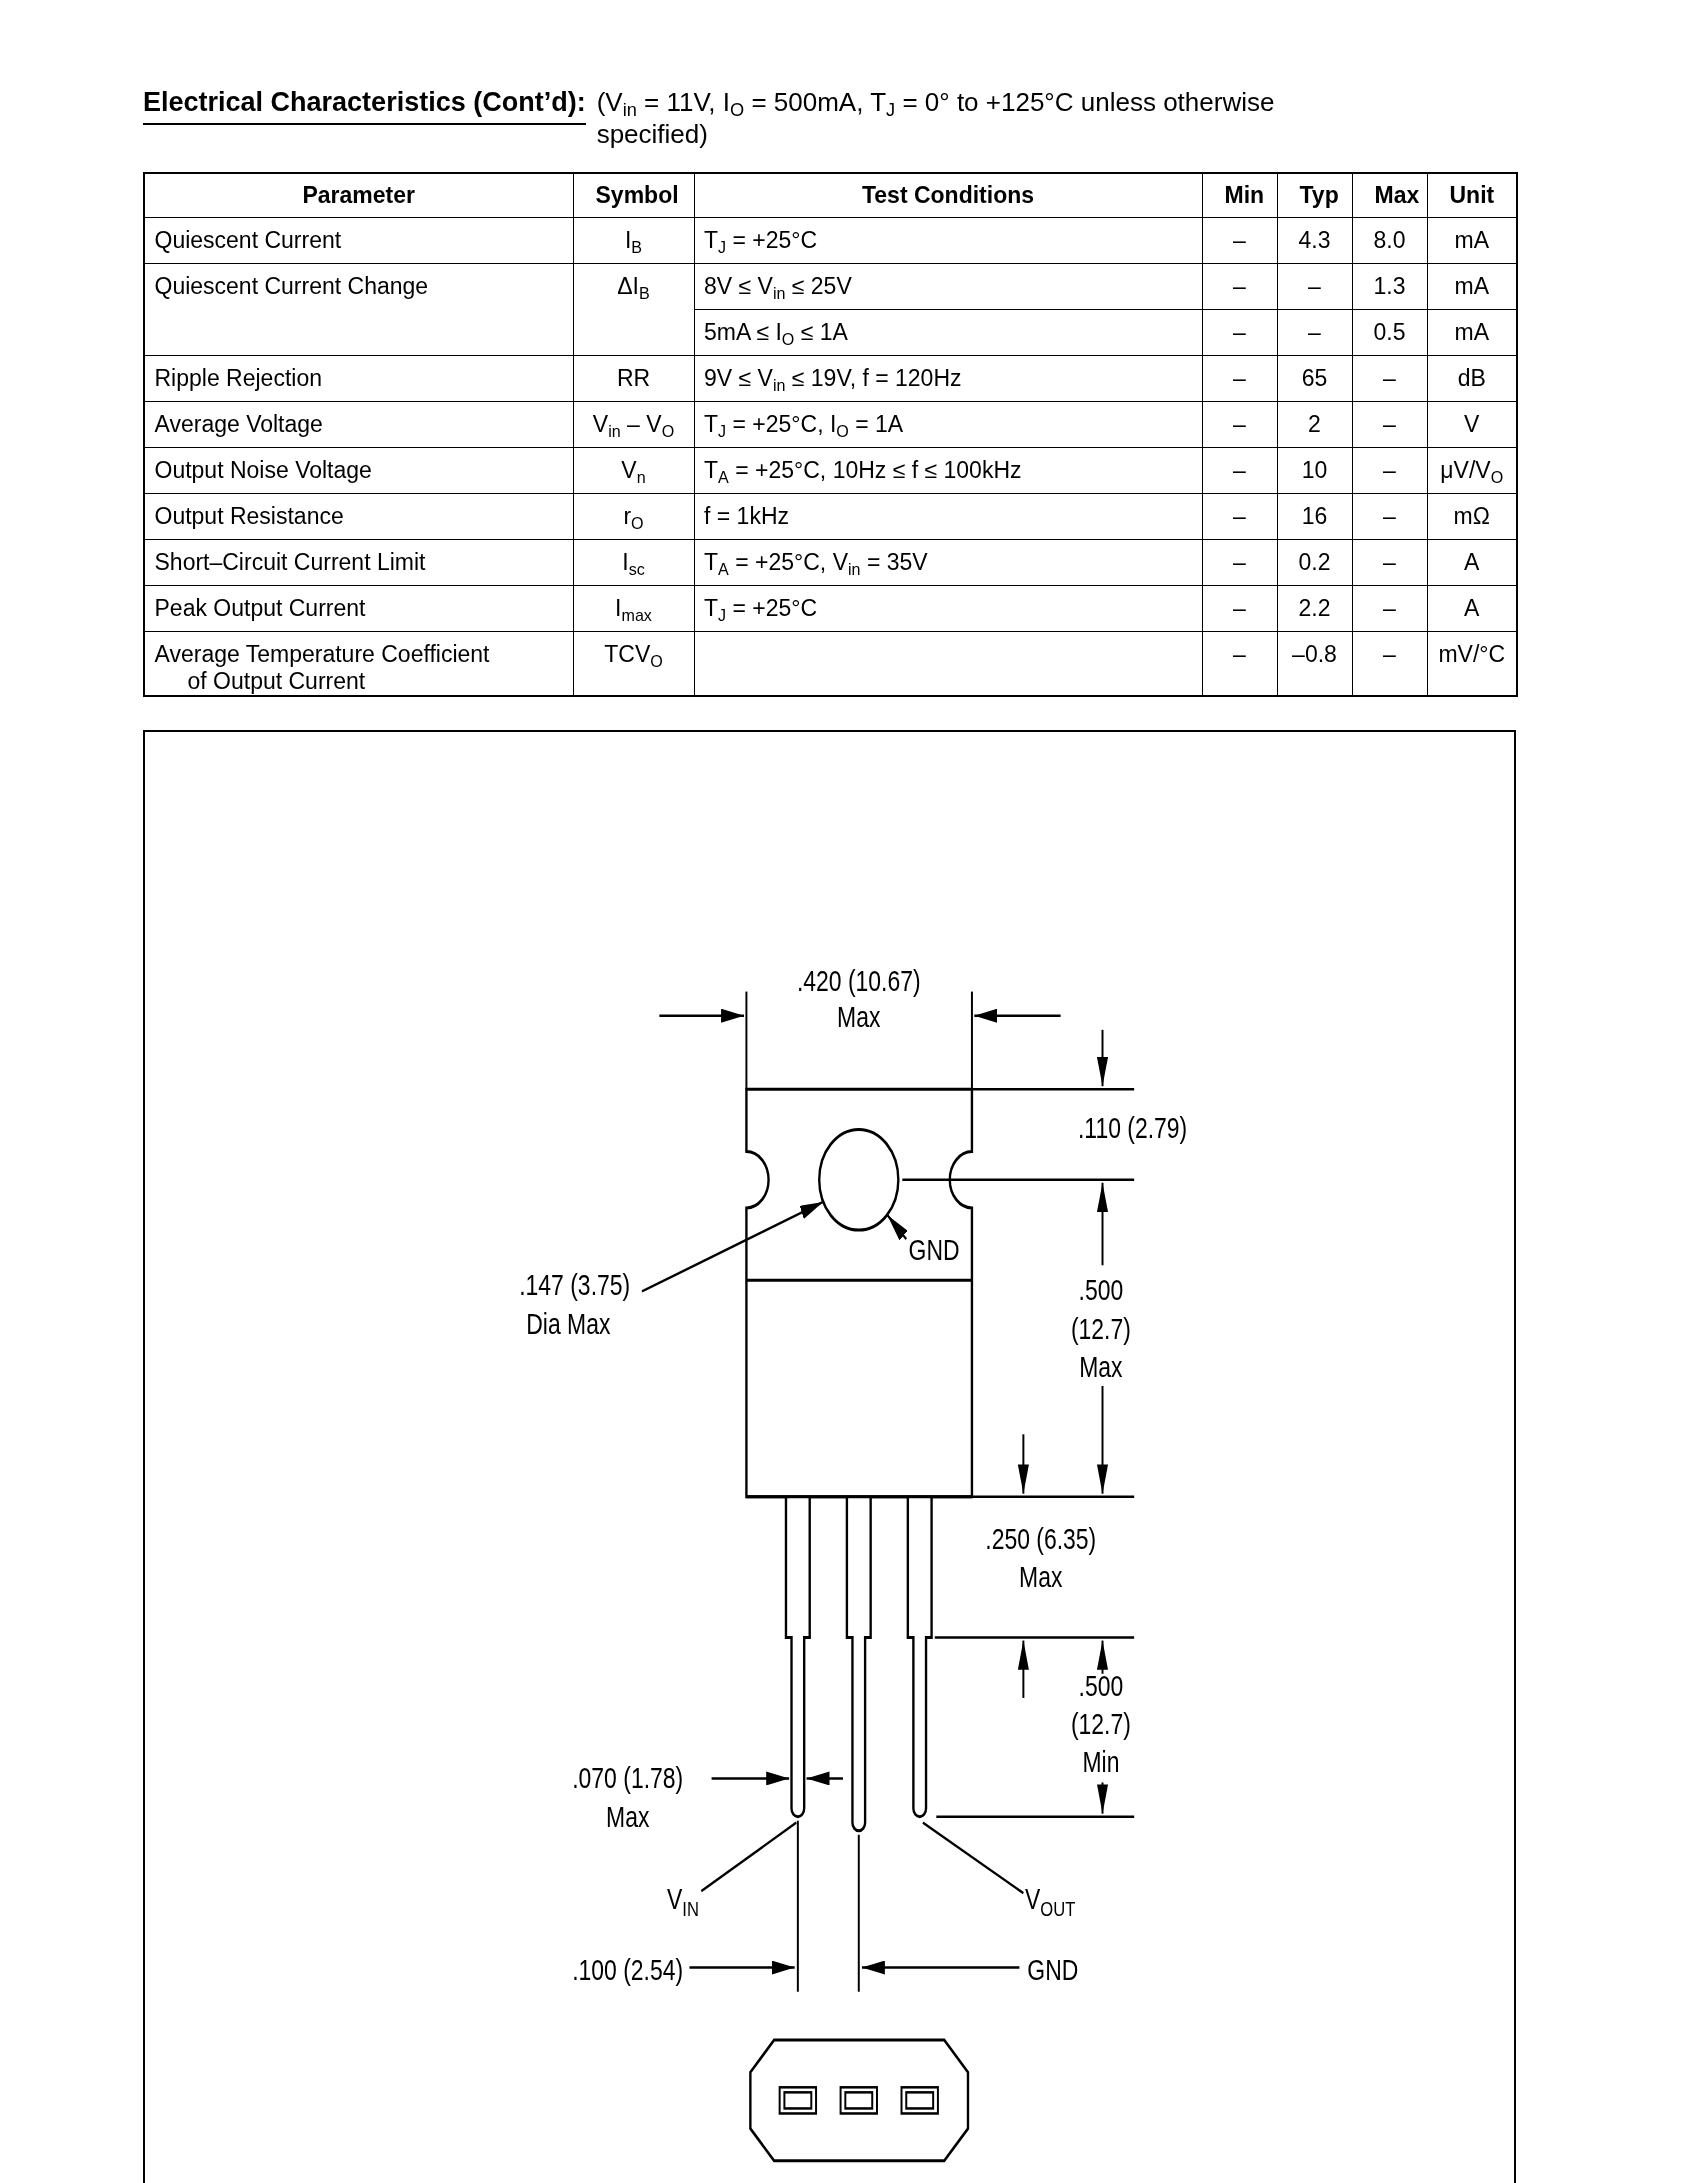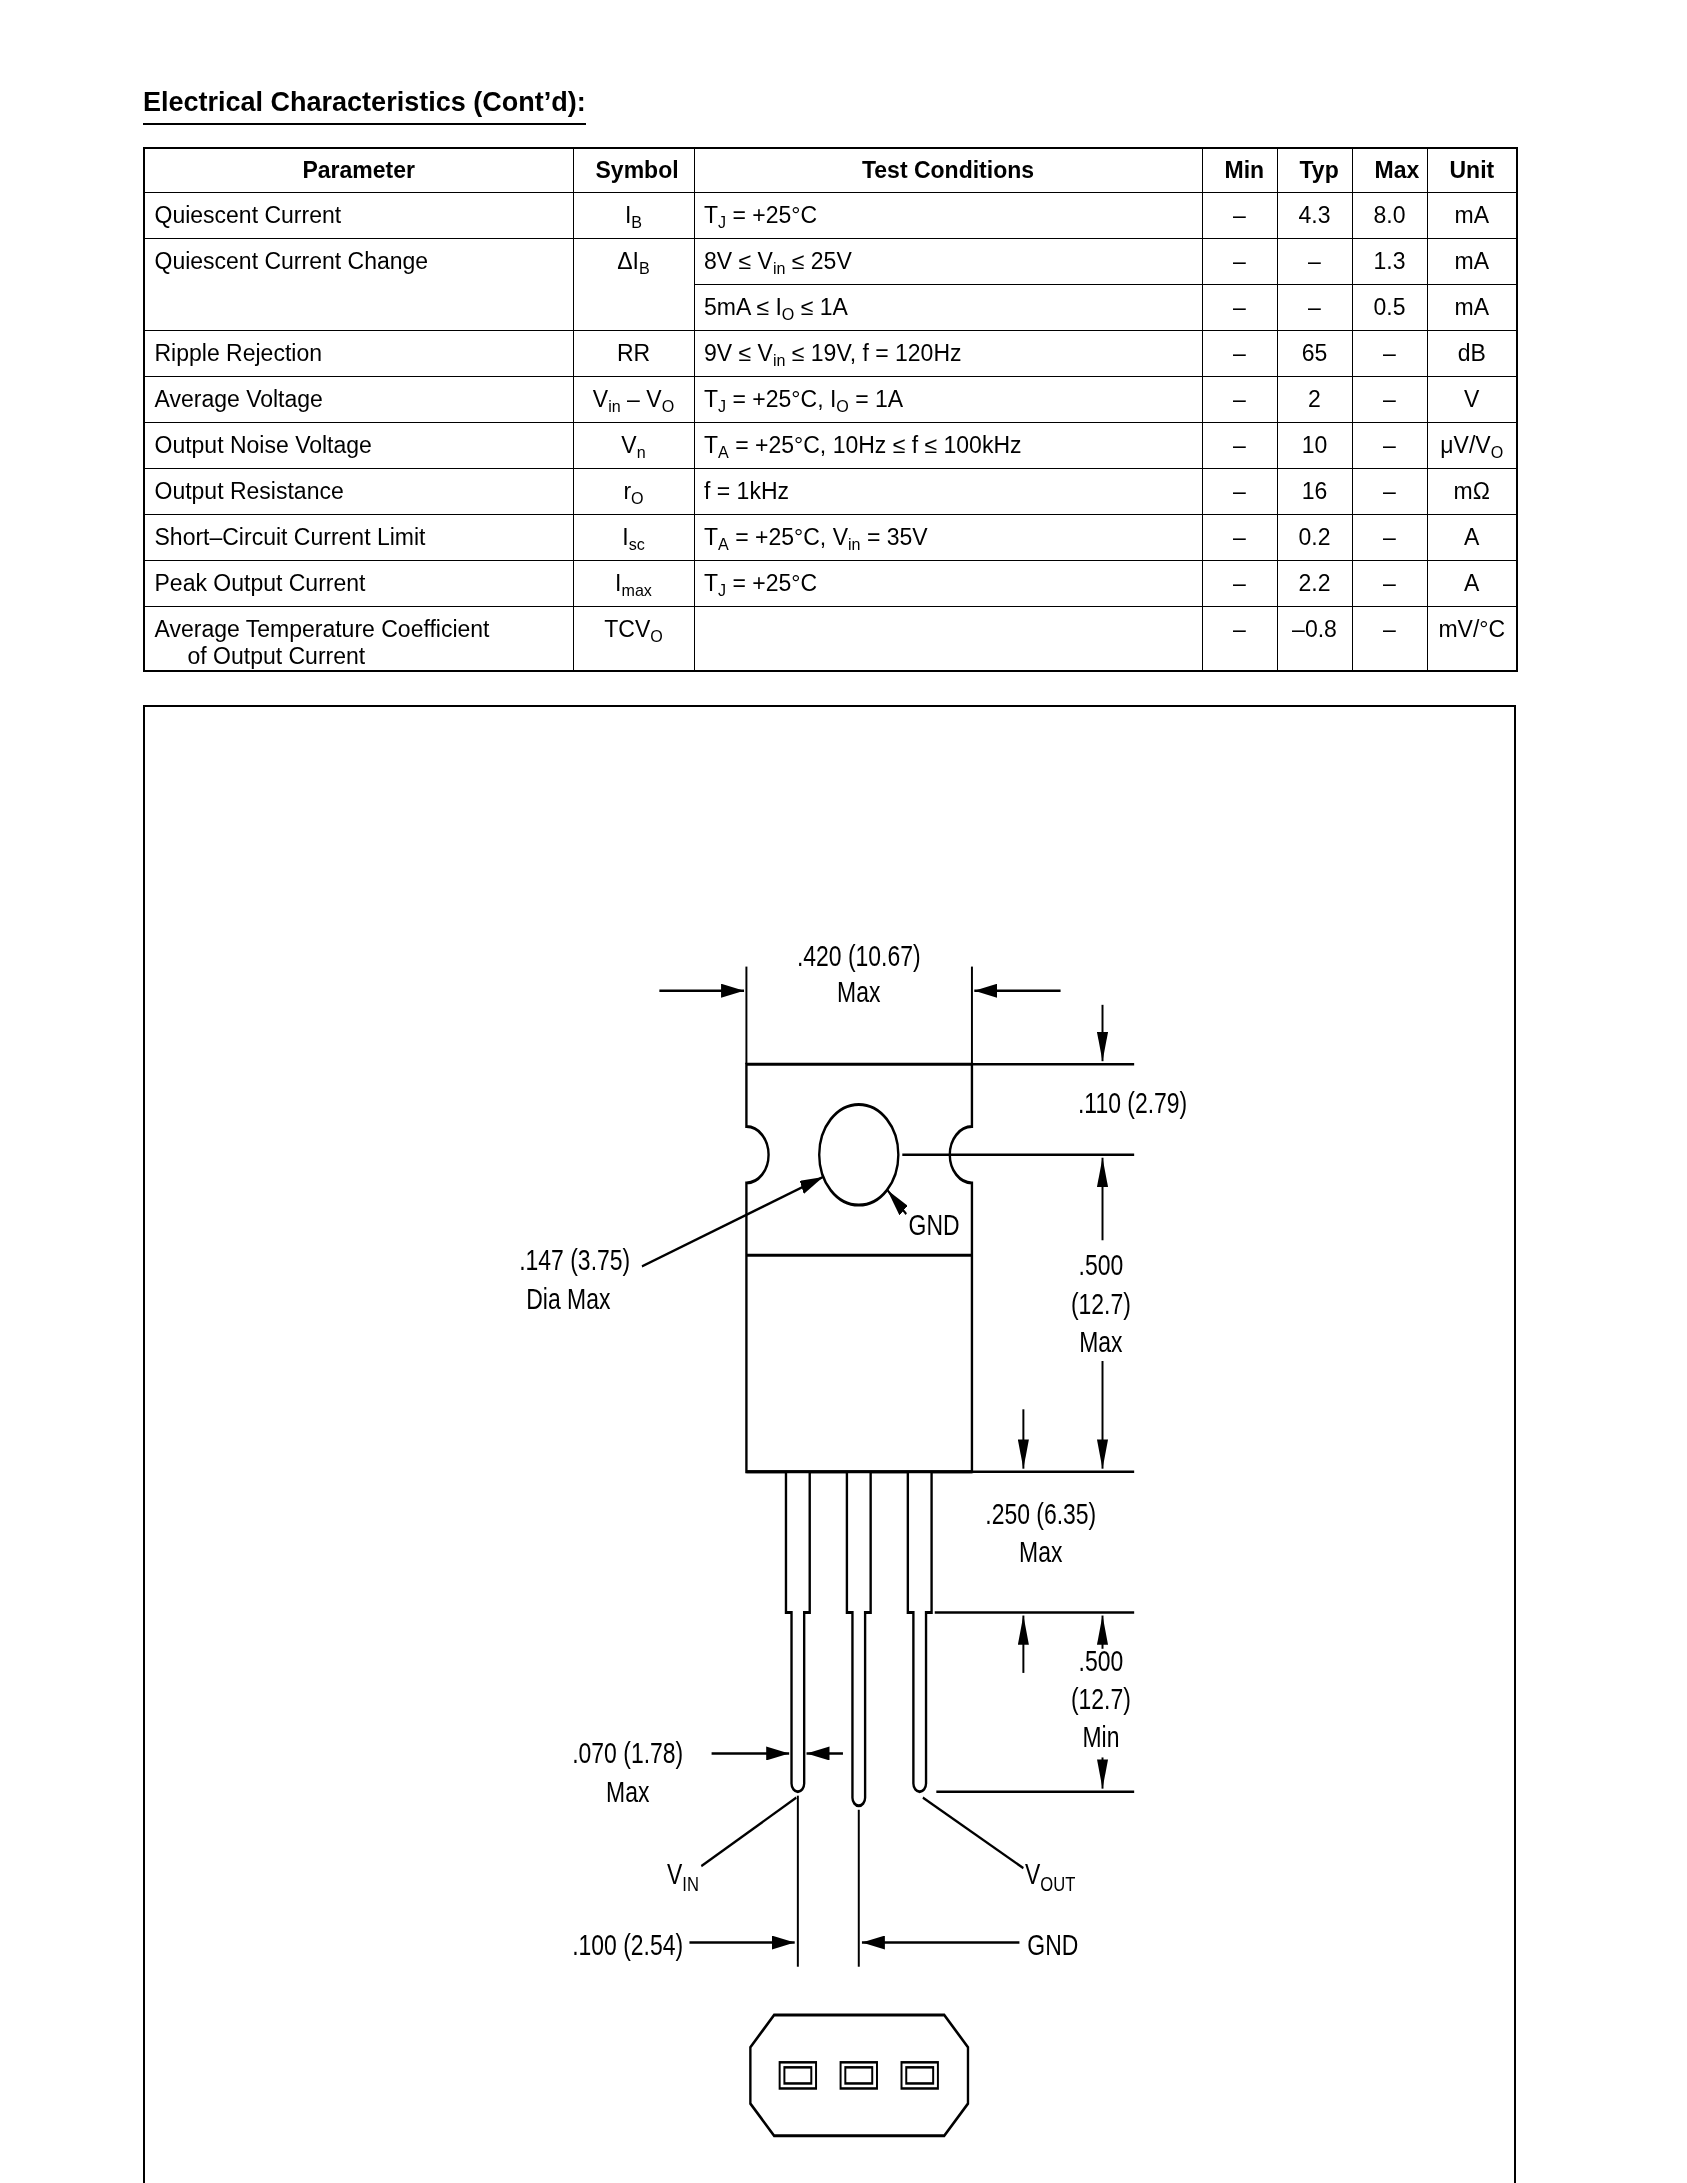--- a/index.html
+++ b/index.html
@@ -34,20 +34,22 @@
   .txt .sub { font-size:21px; }
 </style>
 </head>
 <body>
 
 <div class="page">
 
   <div class="titleblock">
     <span class="title">Electrical Characteristics (Cont’d):</span>
     <div class="subtitle">
+      <div>(V<sub>in</sub> = 11V, I<sub>O</sub> = 500mA, T<sub>J</sub> = 0° to +125°C unless otherwise</div>
+      <div>specified)</div>
     </div>
   </div>
 
   <table class="chars">
     <colgroup>
       <col style="width:429px">
         <col style="width:121px">
         <col style="width:508px">
       <col style="width:75px">
         <col style="width:75px">

